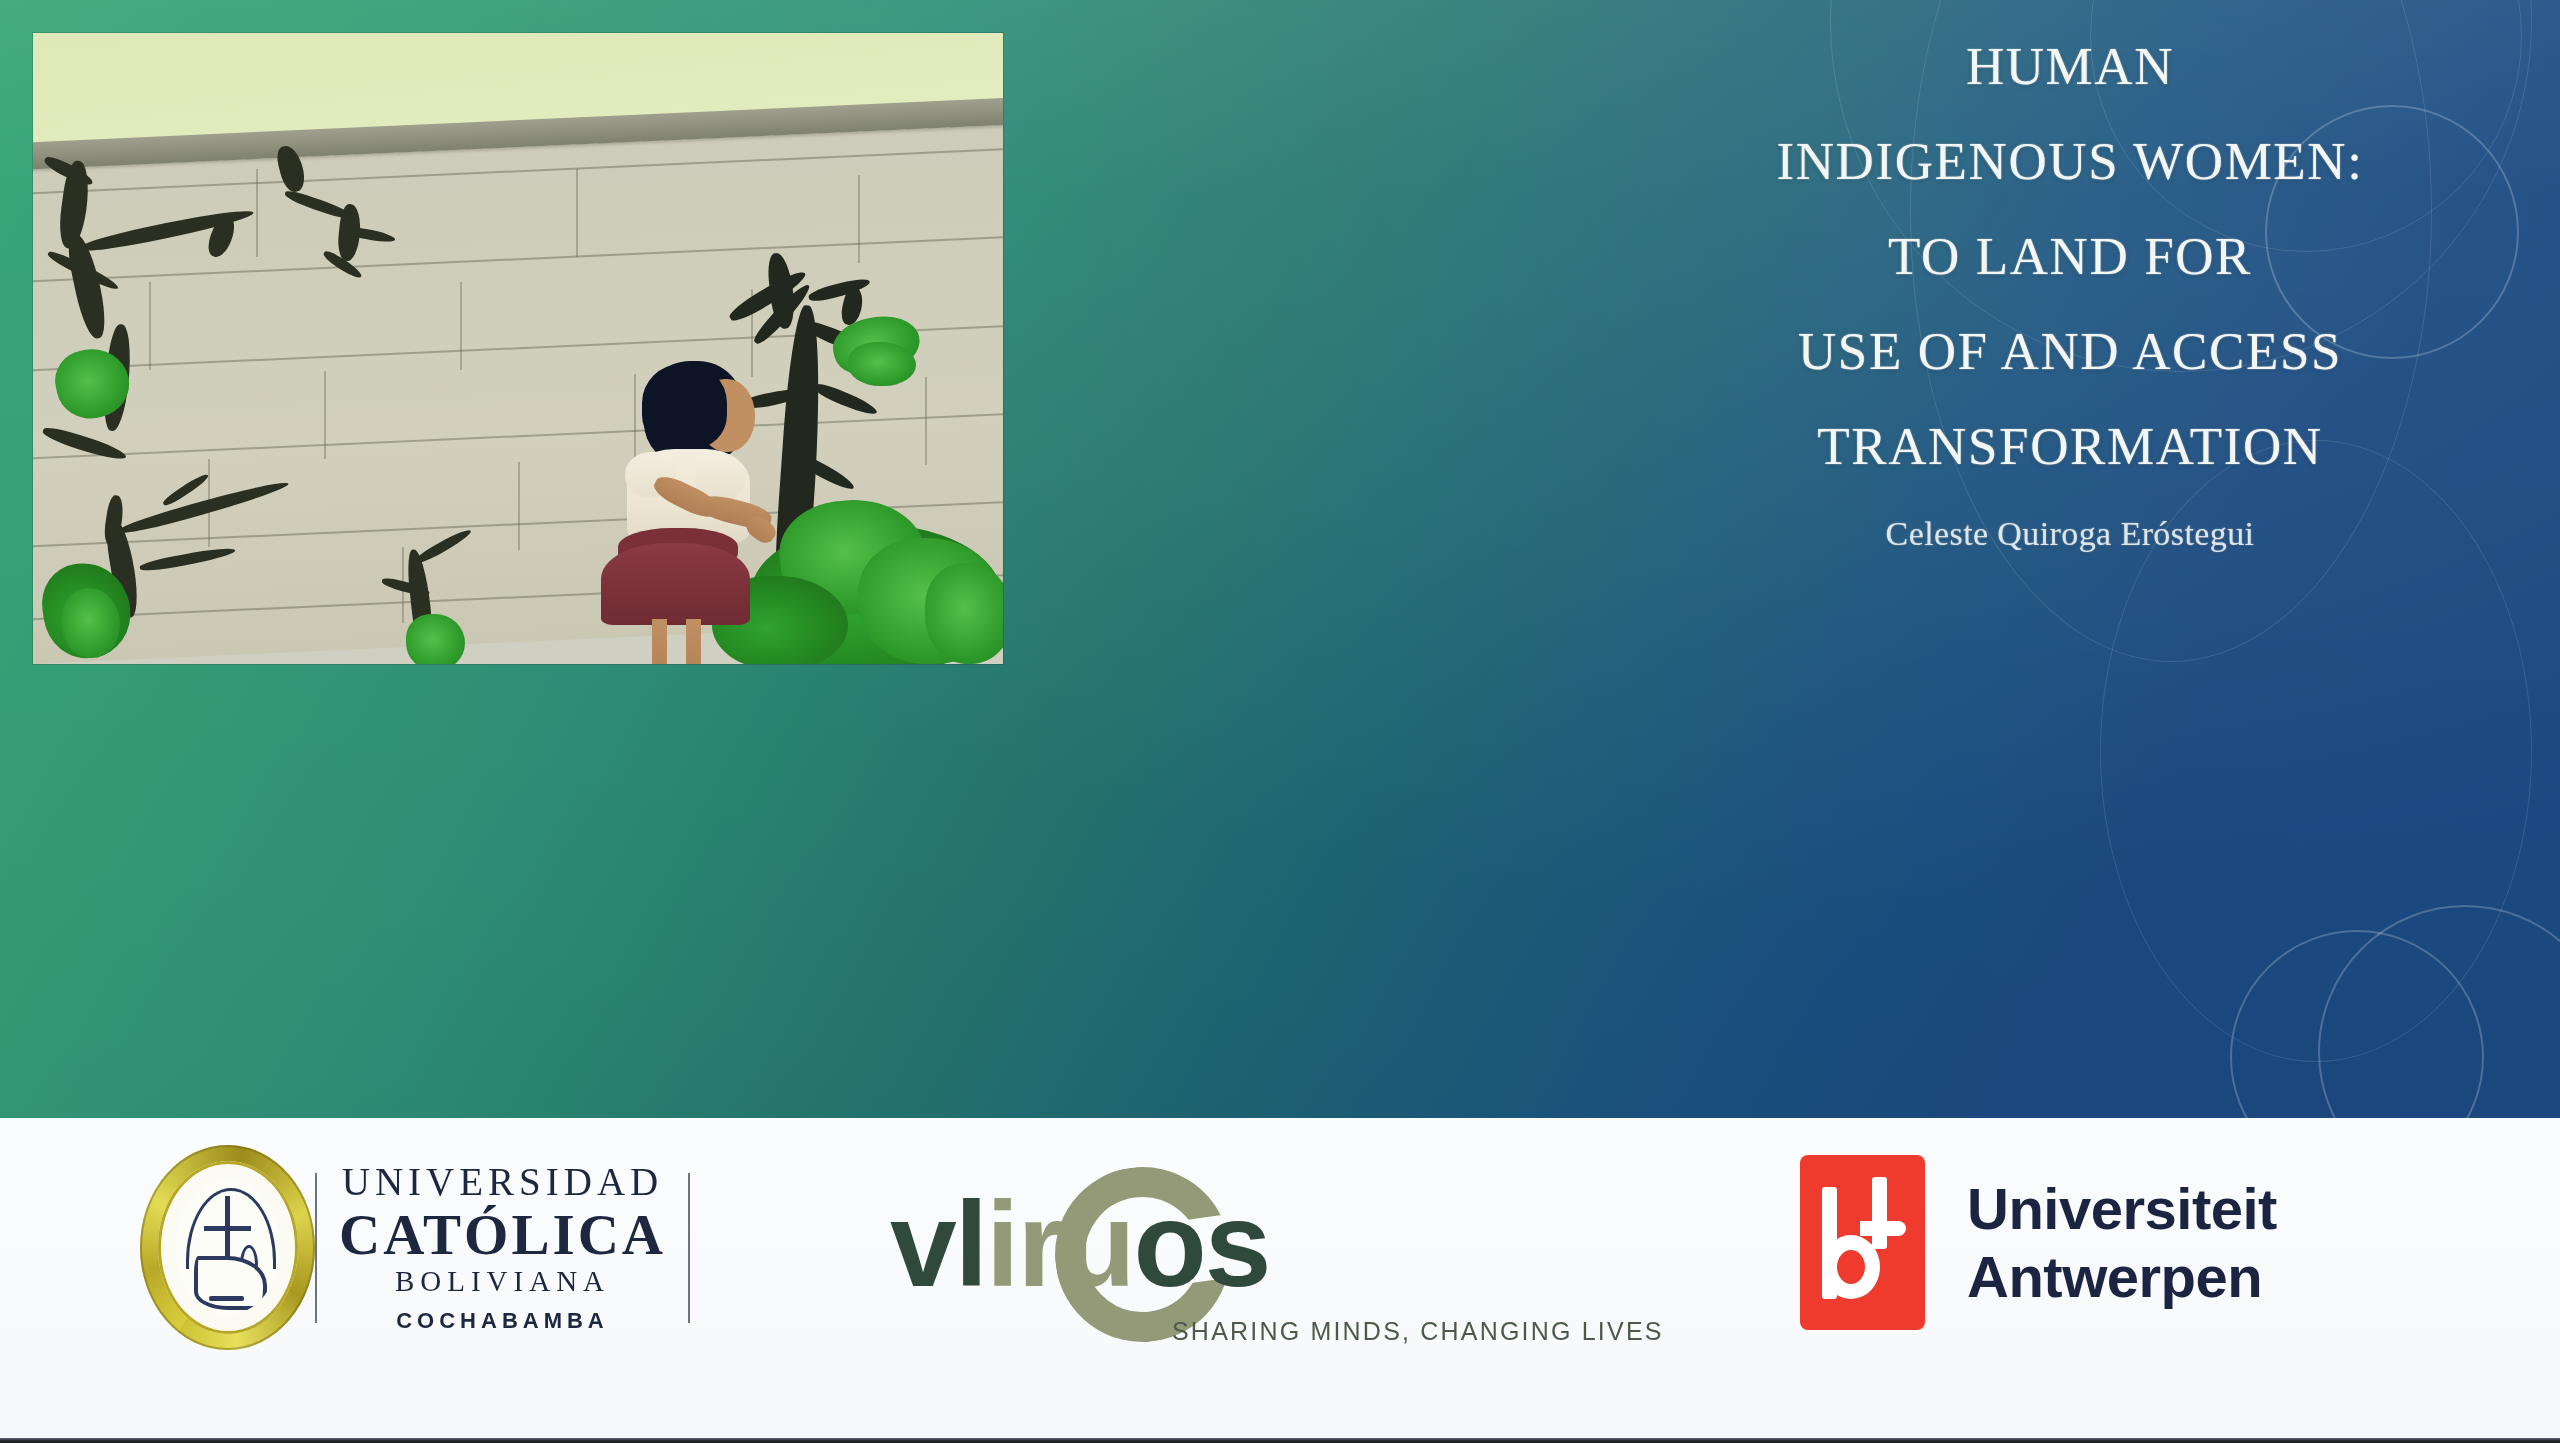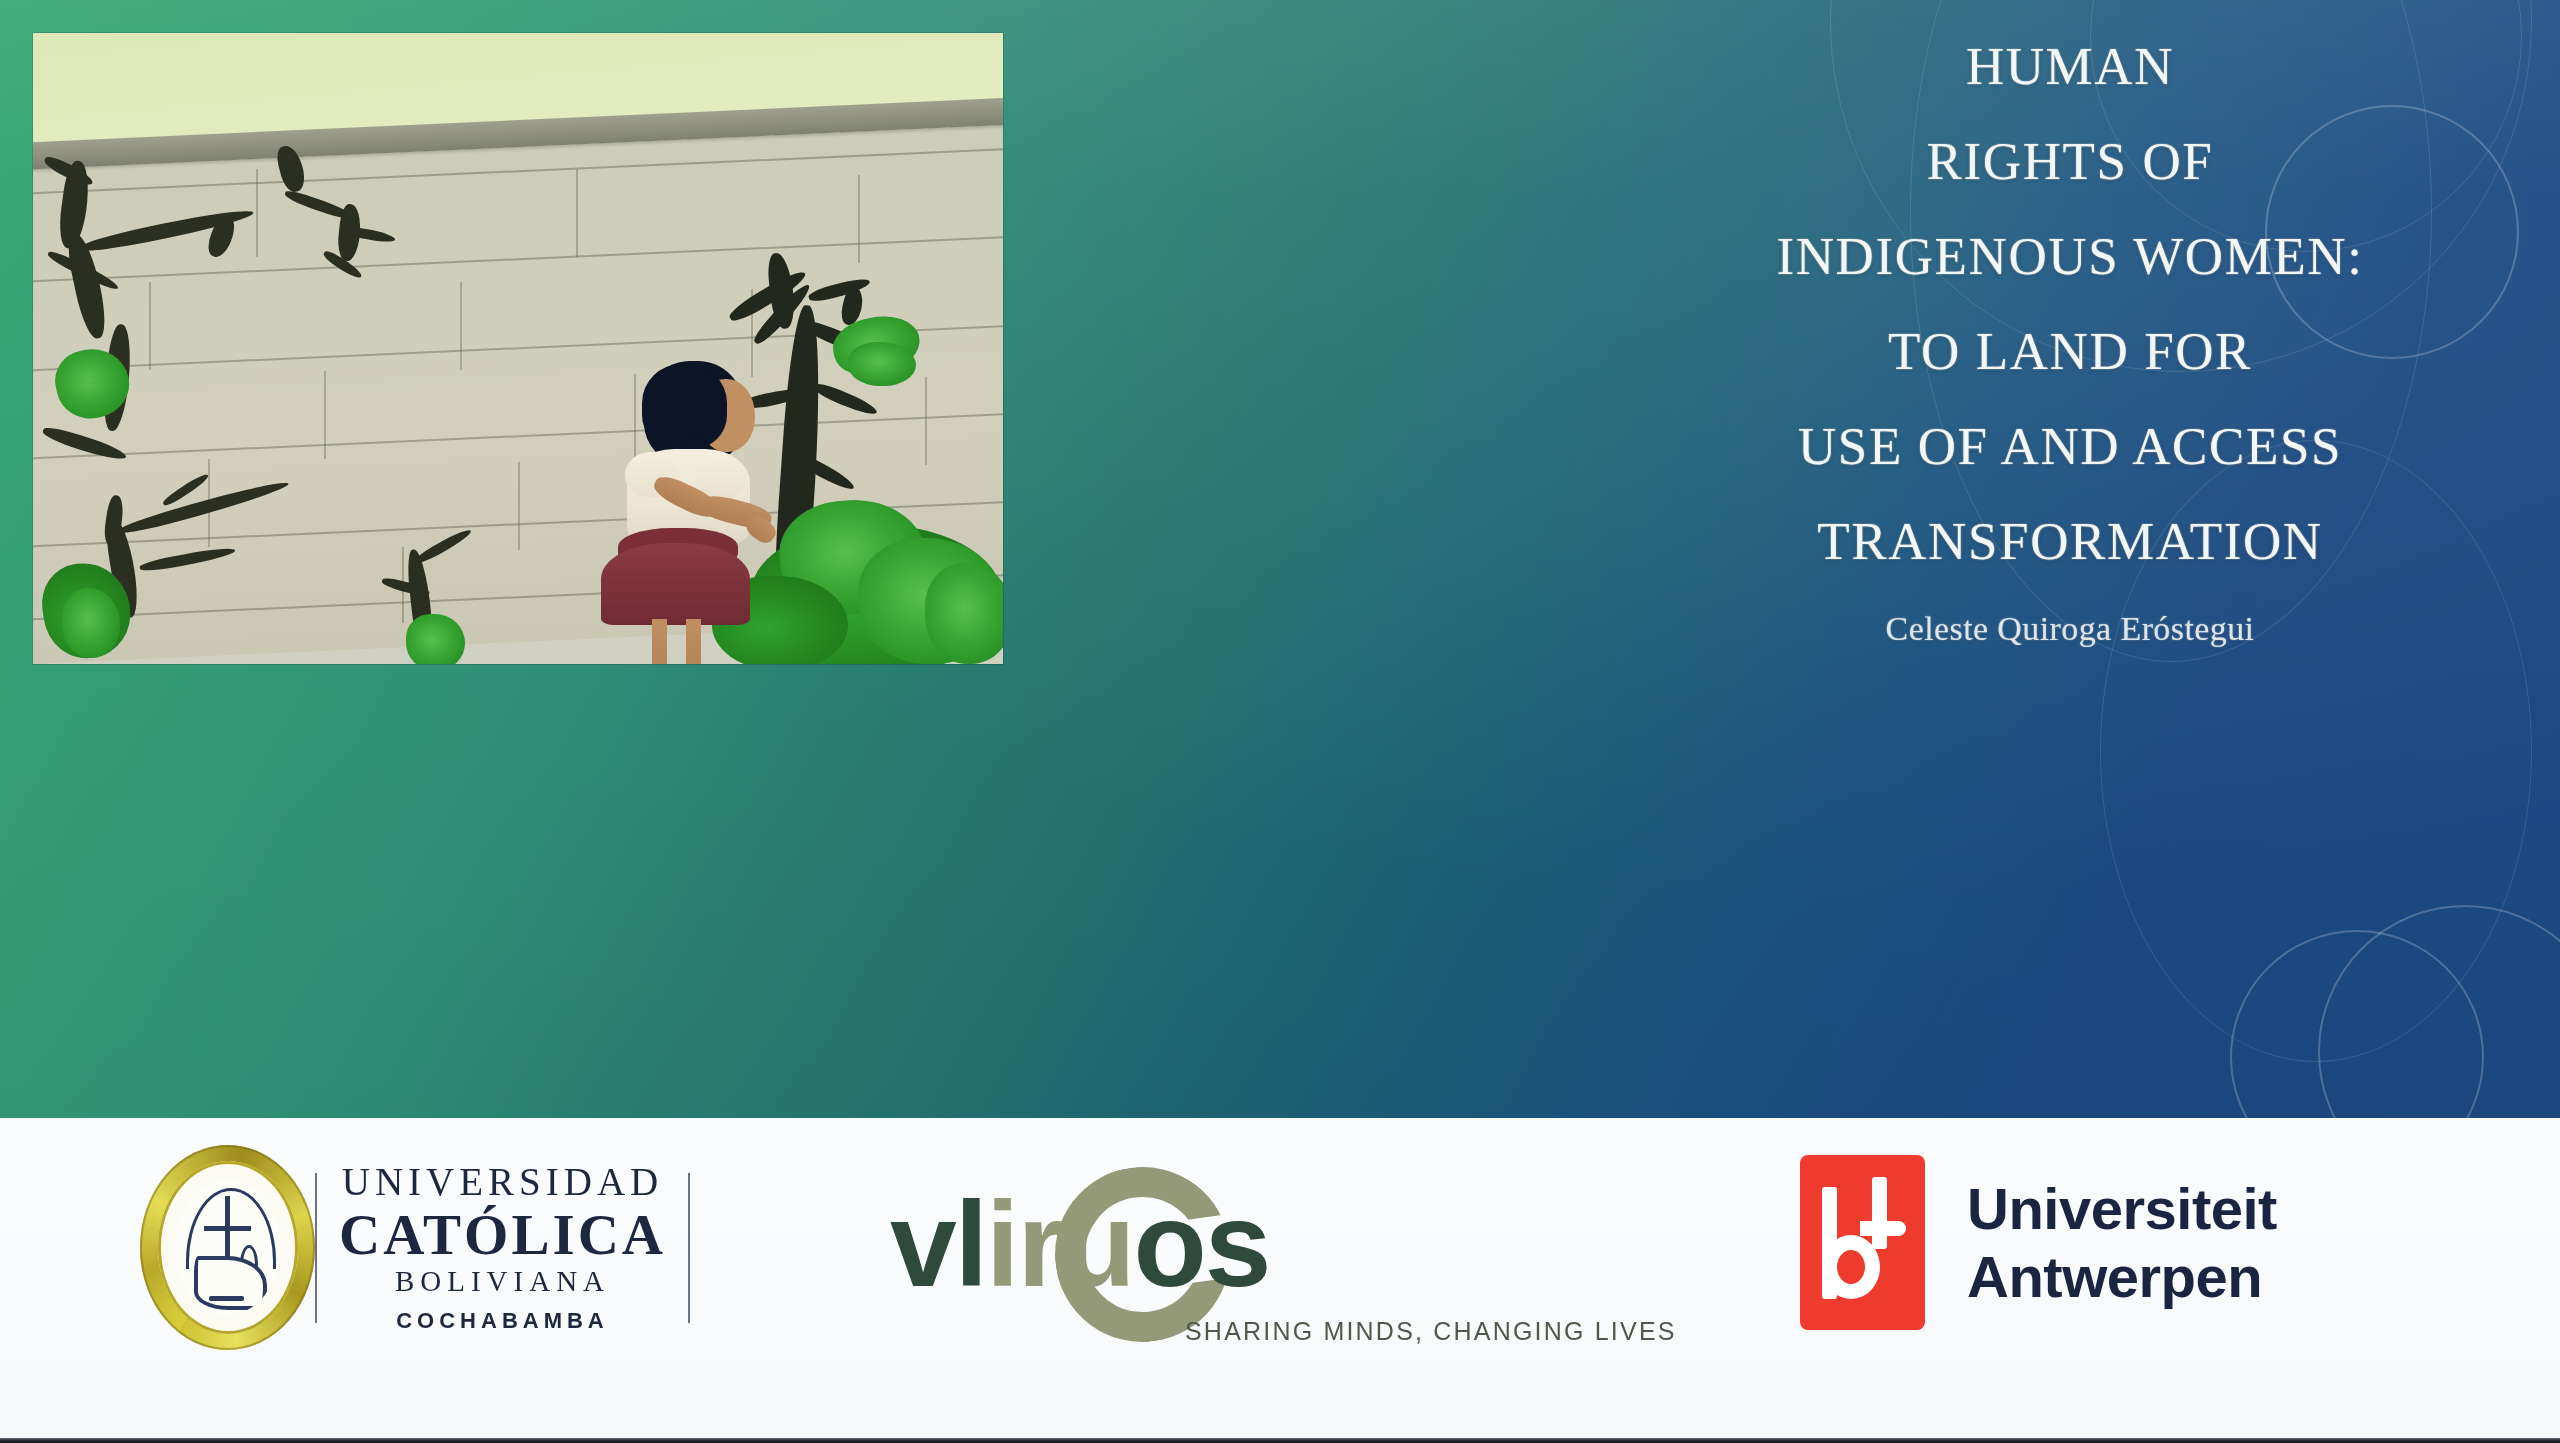--- a/index.html
+++ b/index.html
@@ -386,21 +386,21 @@
     font-weight: bold;
     font-size: 120px;
     letter-spacing: -2px;
     line-height: 1;
     white-space: nowrap;
   }
   .vl-dark { color: #2f4a3c; }
   .vl-olive { color: #949a77; }
   .vlir-tag {
     position: absolute;
-    left: 295px; top: 155px;
+    left: 282px; top: 155px;
     font-family: "Liberation Sans", sans-serif;
     font-size: 25px;
     letter-spacing: 2.2px;
     color: #4d5a4a;
     white-space: nowrap;
   }
 
   
   .uant {
     position: absolute;
@@ -573,21 +573,20 @@
 
           <div class="g-leg" style="left:22%; top:85%; width:7%;  height:15%;"></div>
           <div class="g-leg" style="left:38%; top:85%; width:7%;  height:15%;"></div>
         </div>
 
       </div>
     </div>
 
     <div class="title-col">
       <span class="title-line">HUMAN</span>
-      <span class="title-line">RIGHTS OF</span>
       <span class="title-line">INDIGENOUS WOMEN:</span>
       <span class="title-line">TO LAND FOR</span>
       <span class="title-line">USE OF AND ACCESS</span>
       <span class="title-line">TRANSFORMATION</span>
       <span class="author">Celeste Quiroga Eróstegui</span>
     </div>
 
   </div>
 
   <div class="logo-bar"></div>

